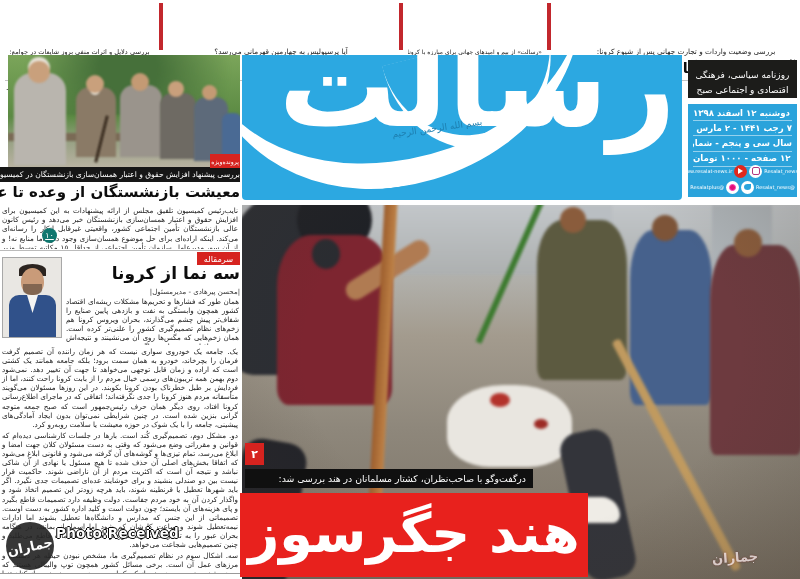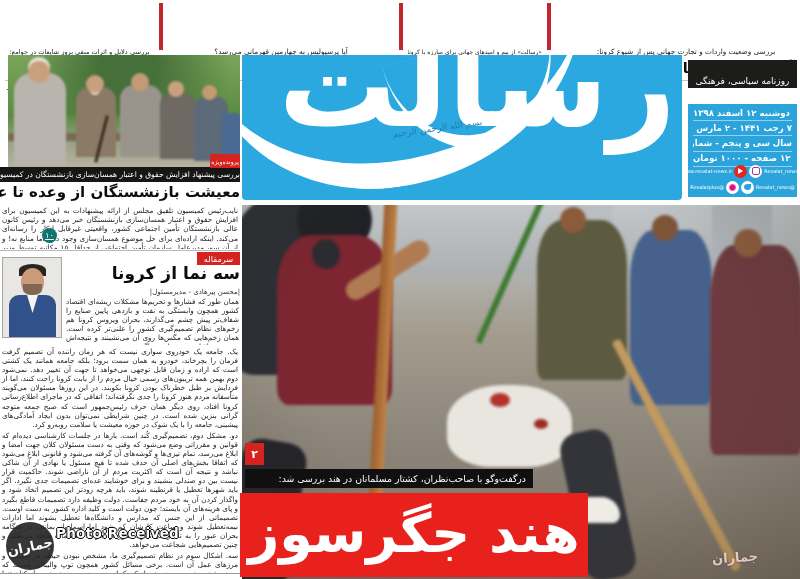--- a/index.html
+++ b/index.html
@@ -17,22 +17,22 @@
   .top-divider{position:absolute;top:3px;width:4px;height:47px;background:#c2272d;}
   
   .masthead{position:absolute;left:242px;top:55px;width:440px;height:145px;background:#2ca8e1;
     overflow:hidden;border-radius:0 0 4px 4px;}
   .logo-text{position:absolute;right:6px;top:-34px;font-size:118px;font-weight:bold;color:#fff;line-height:1.1;}
   .logo-swoosh{position:absolute;left:-30px;bottom:14px;width:380px;height:150px;
     border-bottom:26px solid #fff;border-radius:0 0 55% 45%/0 0 100% 85%;transform:rotate(-7deg);}
   .logo-swoosh2{position:absolute;left:150px;bottom:52px;width:170px;height:90px;
     border-bottom:14px solid #fff;border-radius:0 0 50% 50%/0 0 100% 100%;transform:rotate(-14deg);}
   .bismillah{position:absolute;left:150px;top:68px;font-size:9px;color:#1d7fb0;transform:rotate(-8deg);white-space:nowrap;}
-  .tagline-box{position:absolute;left:688px;top:60px;width:109px;height:28px;background:#1c1c1a;
-    color:#fff;text-align:center;font-size:9px;line-height:15px;padding-top:14px;box-sizing:border-box;}
+  .tagline-box{position:absolute;left:688px;top:60px;width:109px;height:38px;background:#1c1c1a;
+    color:#fff;text-align:center;font-size:9px;line-height:15px;padding-top:8px;box-sizing:border-box;}
   .date-box{position:absolute;left:688px;top:104px;width:109px;height:93px;background:#2ba3db;
     color:#fff;box-sizing:border-box;padding-top:2px;}
   .date-line{font-size:8.6px;font-weight:bold;text-align:left;padding:1.6px 0;
     border-bottom:1px solid rgba(255,255,255,.5);margin:0 5px;line-height:11px;white-space:nowrap;overflow:hidden;}
   .date-line:last-of-type{border-bottom:1px solid rgba(255,255,255,.5);}
   .social{position:absolute;left:0;bottom:2px;width:100%;height:32px;}
   .soc-row{display:flex;align-items:center;justify-content:center;gap:2px;height:16px;}
   .soc-label{font-size:5px;color:#fff;white-space:nowrap;}
   .soc-ic{width:13px;height:13px;border-radius:50%;background:#fff;display:flex;align-items:center;justify-content:center;flex:0 0 auto;}
   .soc-ic.yt{background:#e0281e;}

